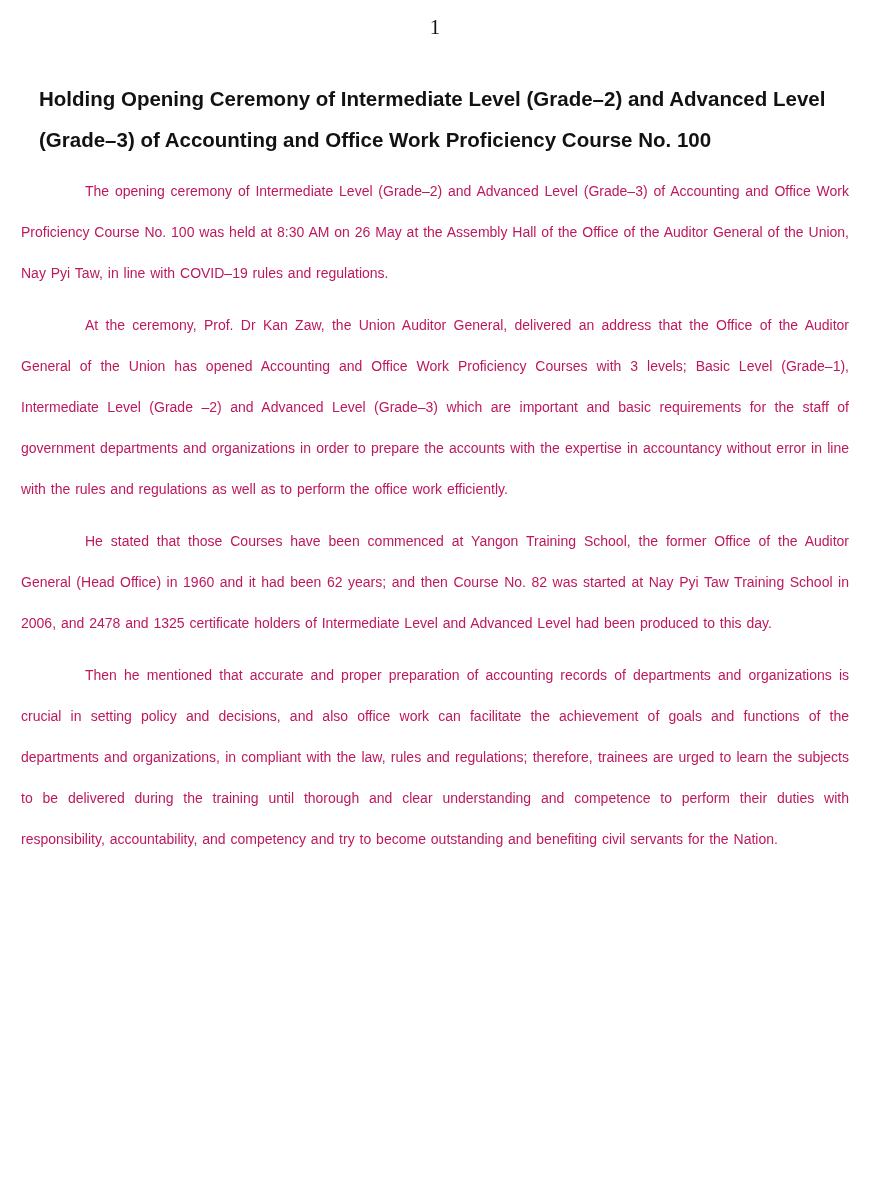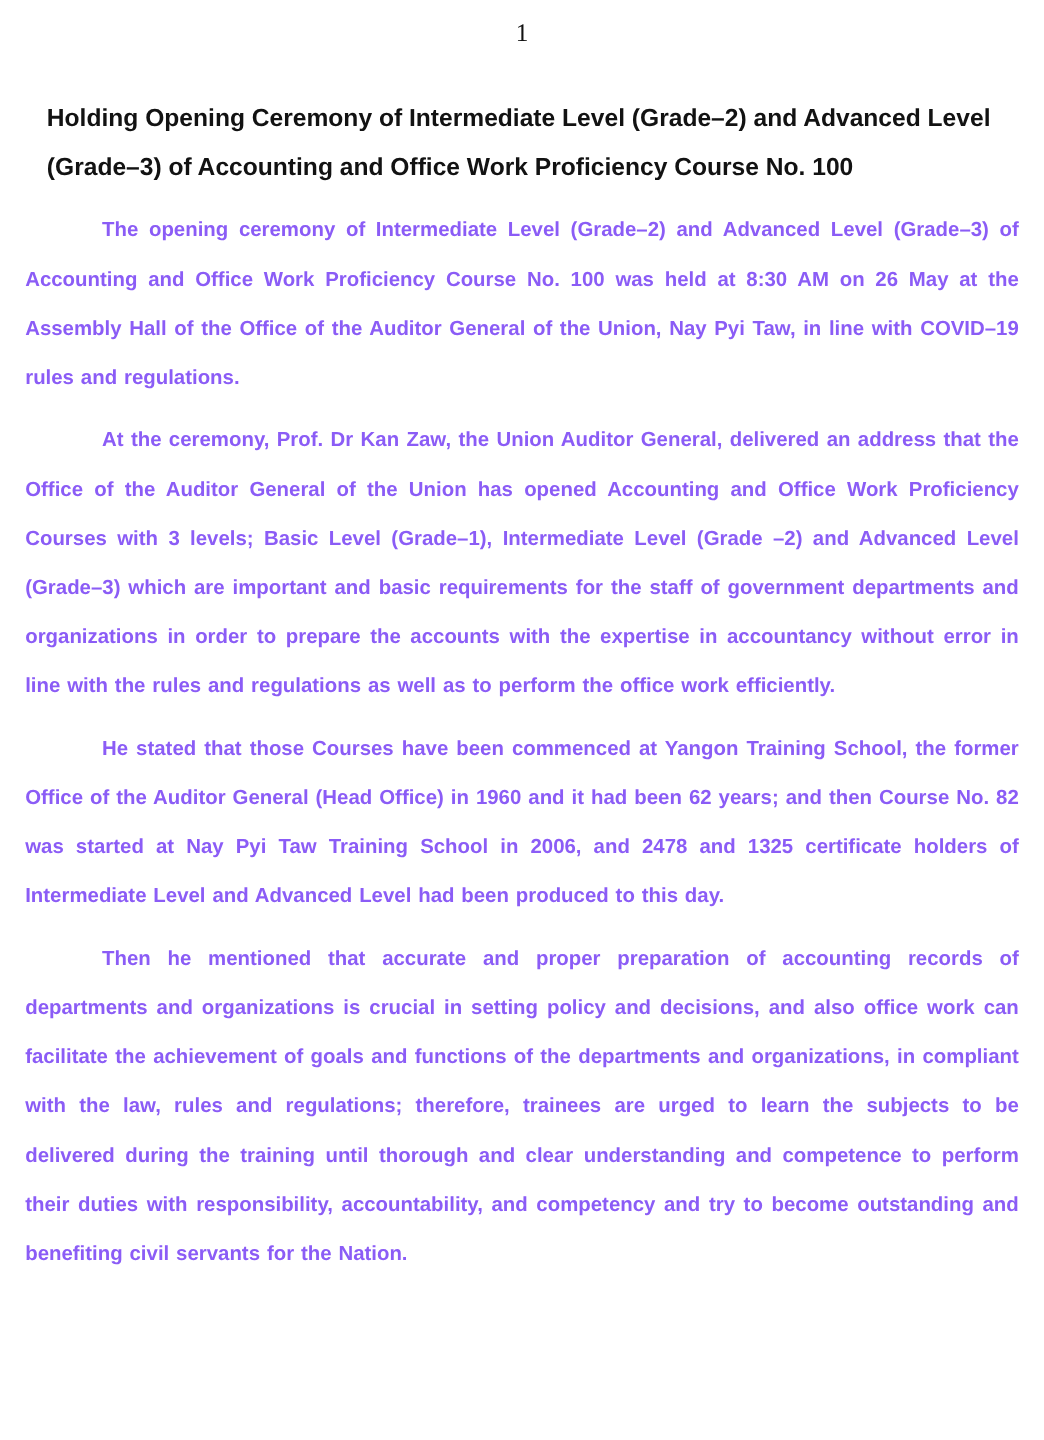--- a/index.html
+++ b/index.html
@@ -30,26 +30,26 @@
     margin-top: 38px;
     font-size: 20.5px;
     font-weight: 700;
     line-height: 41px;
     color: #121212;
     padding: 0 18px;
   }
 
   .doc-body p.para {
     margin-top: 11px;
-    font-size: 17px;
-    font-weight: 700;
+    font-size: 14px;
+    font-weight: 400;
     line-height: 41px;
     text-align: justify;
     text-indent: 64px;
-    color: #8b5cf6;
+    color: #be185d;
     word-spacing: 1px;
   }
 </style>
 </head>
 <body>
 
 <div class="page">
 
   <div class="page-number">1</div>
 

